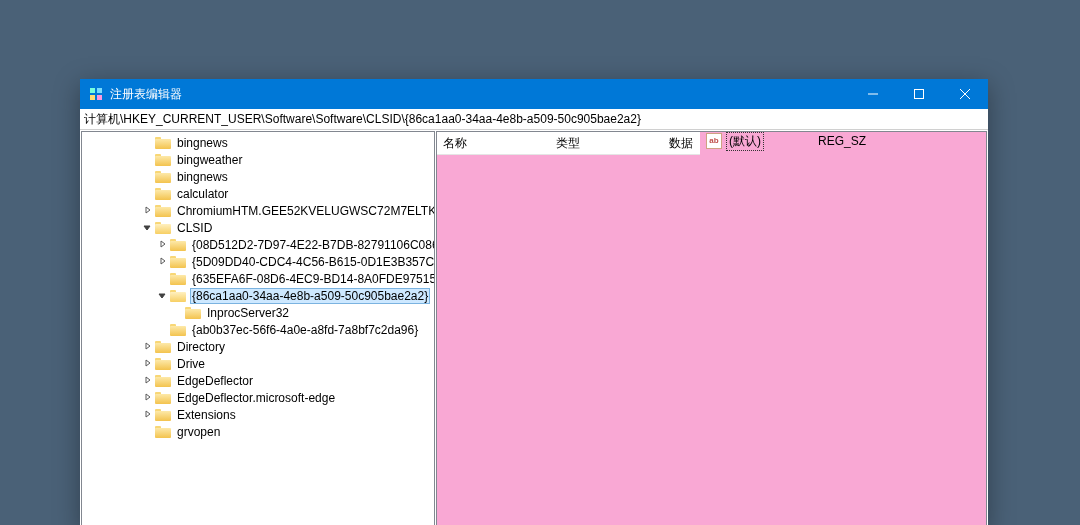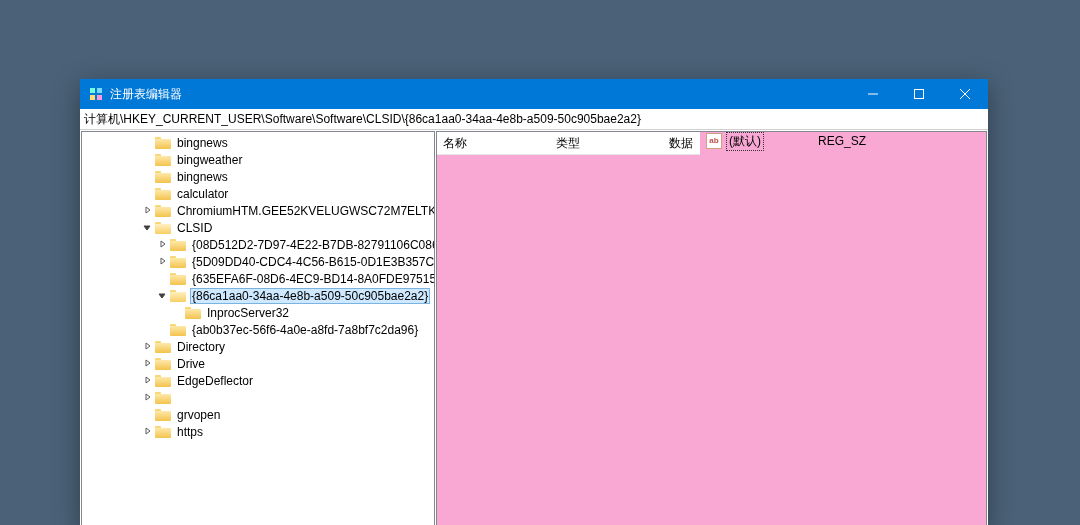--- a/index.html
+++ b/index.html
@@ -307,48 +307,49 @@
                 <span class="g" style="left: 24px;"></span>
                 <span class="g" style="left: 39px;"></span>
                 <span class="g" style="left: 54px;"></span>
               </span>
               <span class="expander closed">
                 <svg width="9" height="9" viewBox="0 0 9 9">
                   <path d="M3 1 L3 7 L7 4 Z"></path>
                 </svg>
               </span>
               <span class="folder"></span>
+              <span class="label">EdgeDeflector.microsoft-edge</span>
+            </div>
+            <div class="treerow">
+              <span class="guides" style="width: 60px;">
+                <span class="g" style="left: 9px;"></span>
+                <span class="g" style="left: 24px;"></span>
+                <span class="g" style="left: 39px;"></span>
+                <span class="g" style="left: 54px;"></span>
+              </span>
+              <span class="expander closed">
+                <svg width="9" height="9" viewBox="0 0 9 9">
+                  <path d="M3 1 L3 7 L7 4 Z"></path>
+                </svg>
+              </span>
+              <span class="folder"></span>
+              <span class="label">Extensions</span>
             </div>
             <div class="treerow">
               <span class="guides" style="width: 60px;">
                 <span class="g" style="left: 9px;"></span>
                 <span class="g" style="left: 24px;"></span>
                 <span class="g" style="left: 39px;"></span>
                 <span class="g" style="left: 54px;"></span>
               </span>
               <span class="expander none">
                 <svg width="9" height="9"></svg>
               </span>
               <span class="folder"></span>
               <span class="label">grvopen</span>
-            </div>
-            <div class="treerow">
-              <span class="guides" style="width: 60px;">
-                <span class="g" style="left: 9px;"></span>
-                <span class="g" style="left: 24px;"></span>
-                <span class="g" style="left: 39px;"></span>
-                <span class="g" style="left: 54px;"></span>
-              </span>
-              <span class="expander closed">
-                <svg width="9" height="9" viewBox="0 0 9 9">
-                  <path d="M3 1 L3 7 L7 4 Z"></path>
-                </svg>
-              </span>
-              <span class="folder"></span>
-              <span class="label">https</span>
             </div>
           </div>
       </div>
     </div>
     <div class="listpane">
       <div class="listheader">
         <div class="col col-name">名称</div>
         <div class="col col-type">类型</div>
         <div class="col col-data">数据</div>
       </div>

